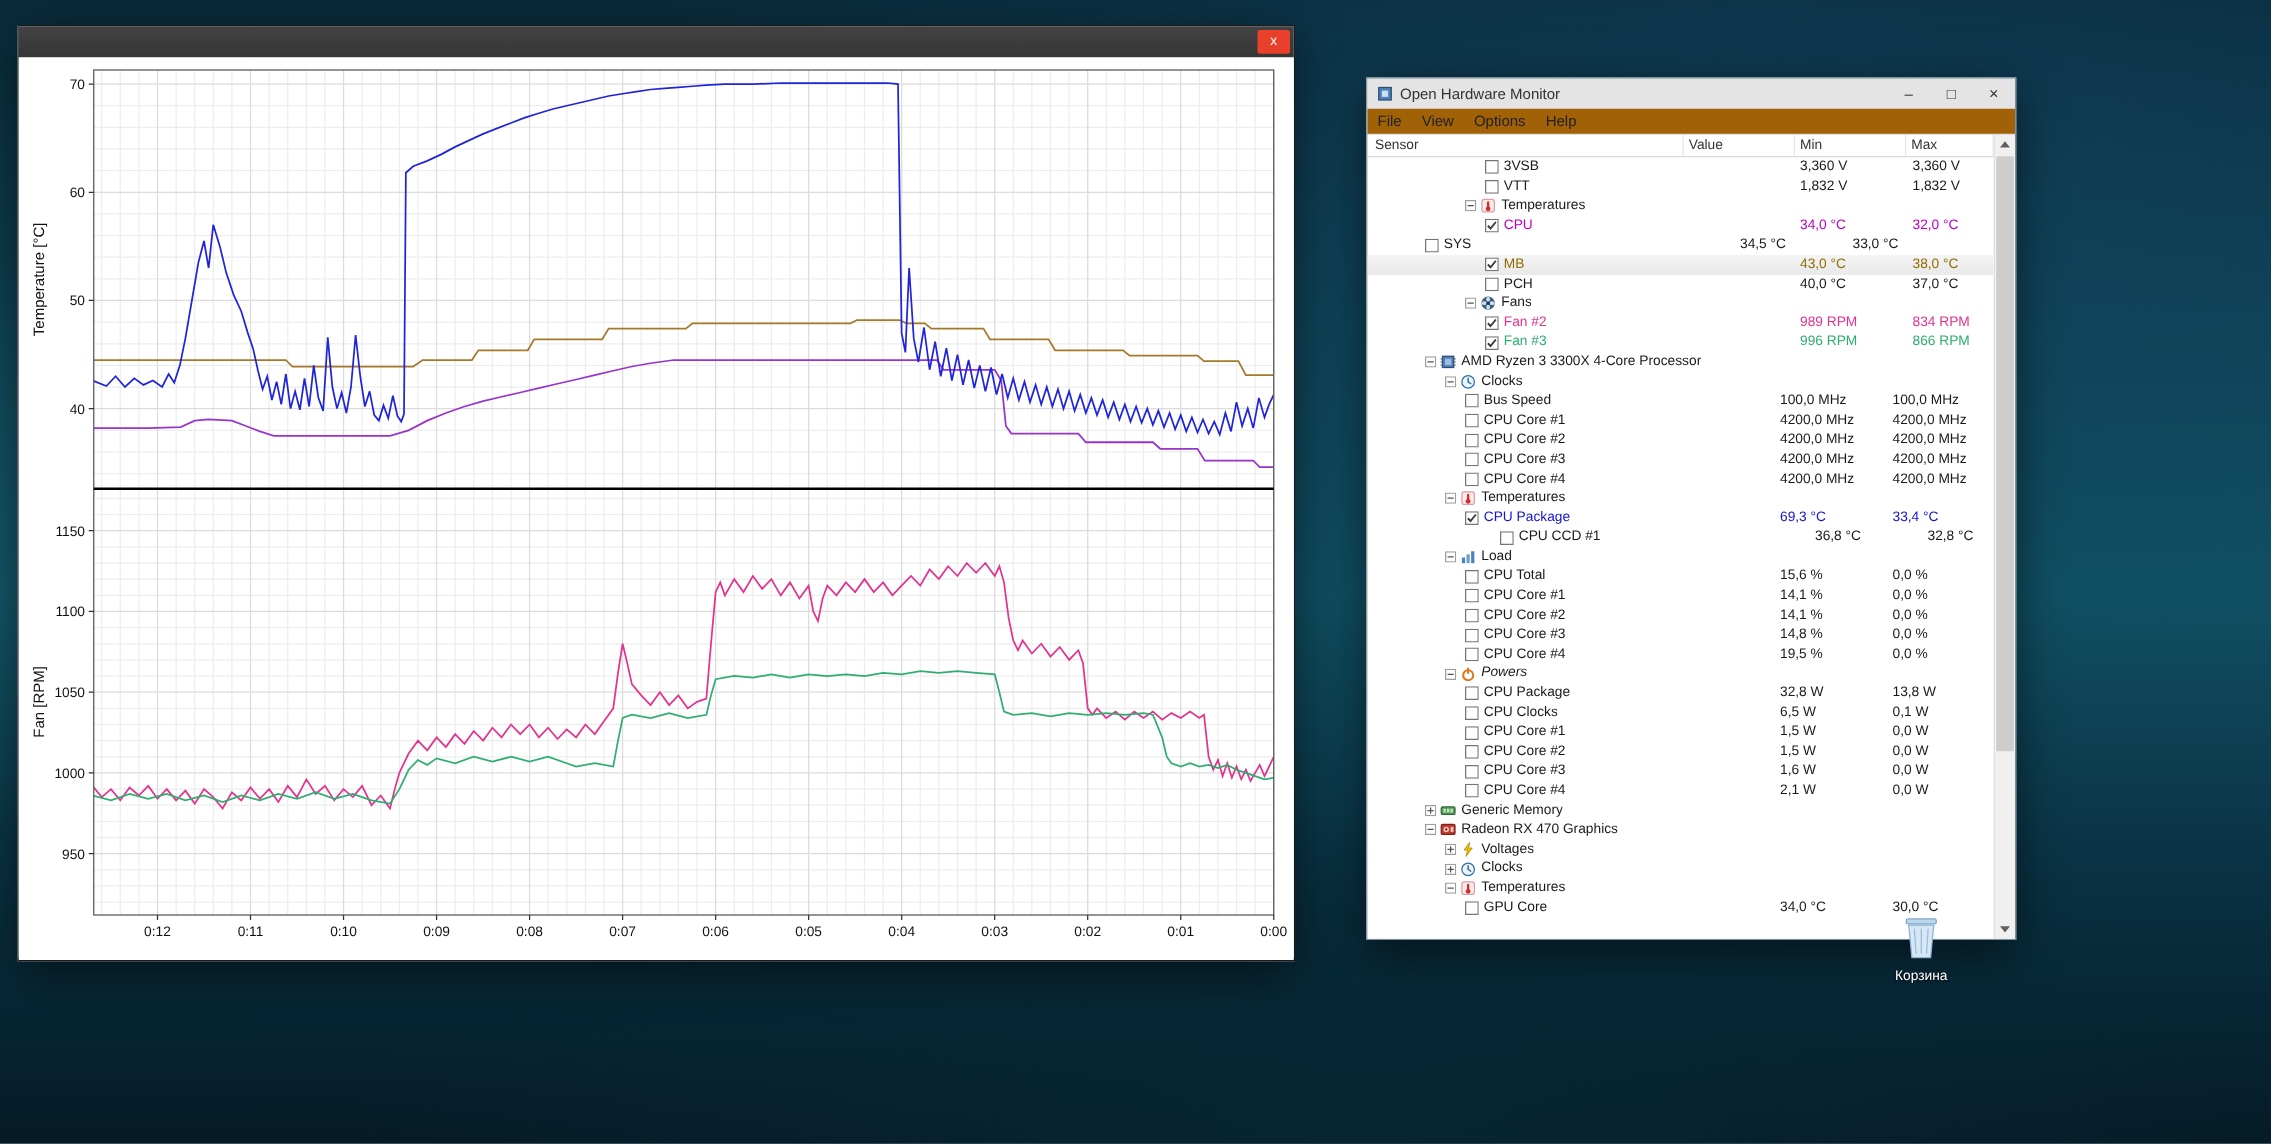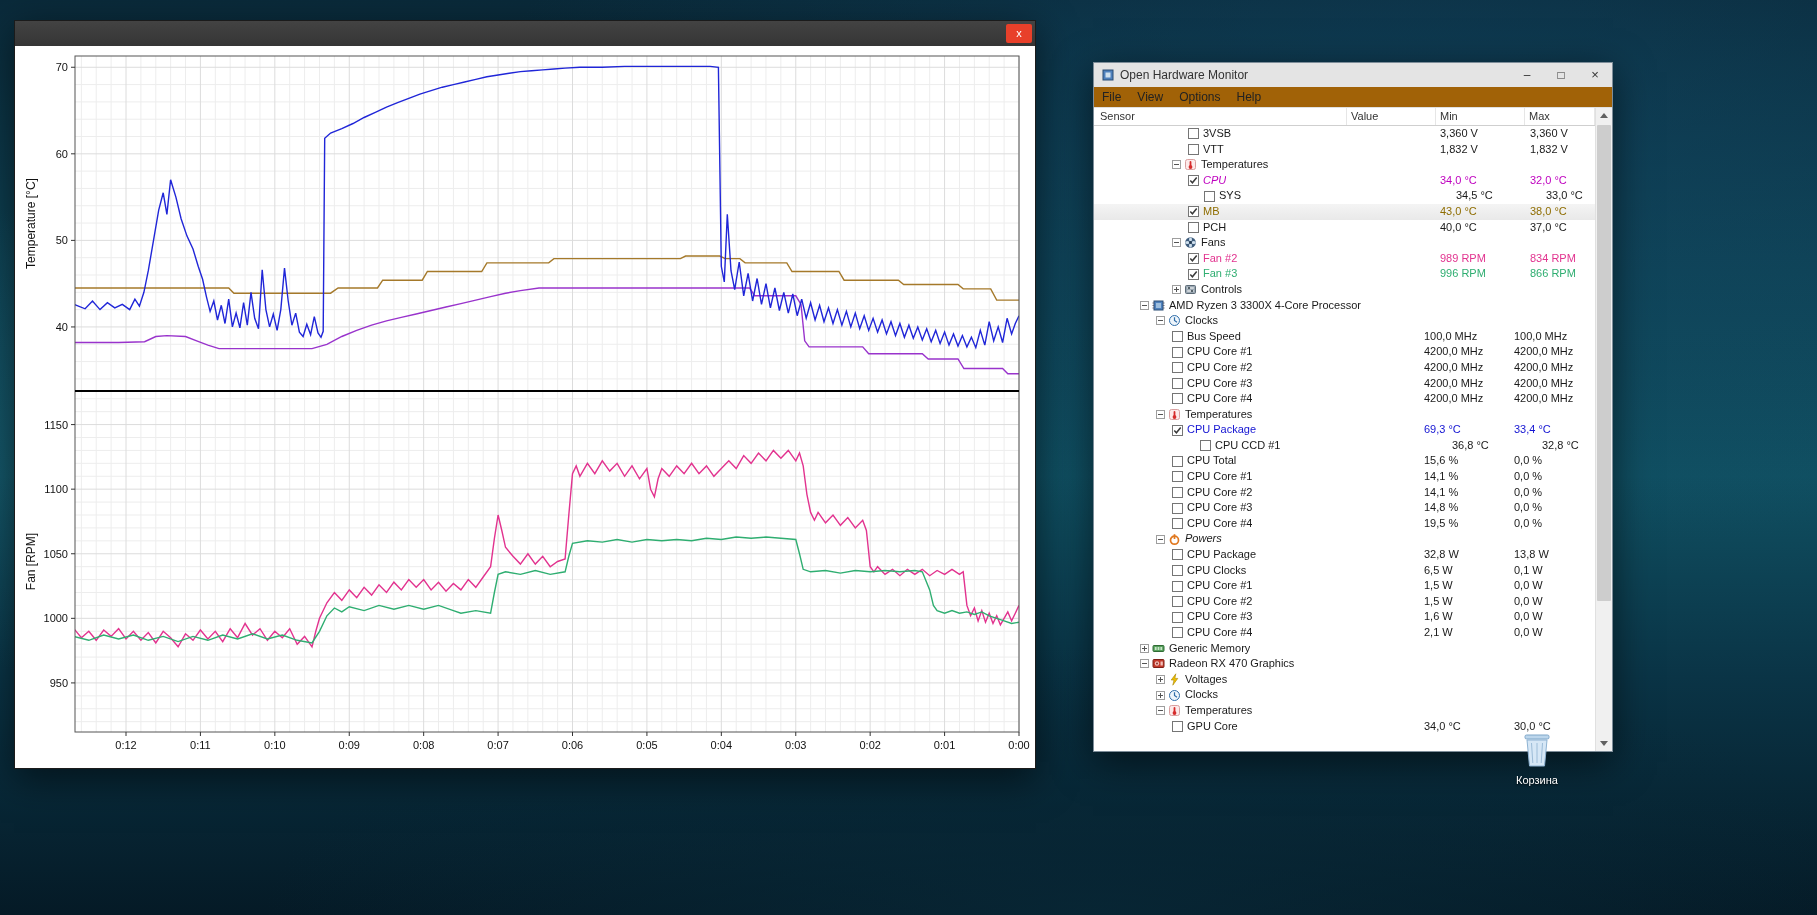--- a/index.html
+++ b/index.html
@@ -325,27 +325,27 @@
               <div class="tval" style="color: rgb(26, 26, 26);"></div>
             </div>
             <div class="trow">
               <div class="tname" style="padding-left: 92px;">
                 <span class="cbx">
                   <svg width="11" height="11" viewBox="0 0 11 11">
                     <rect x="0.5" y="0.5" width="10" height="10" fill="#fff" stroke="#757575"></rect>
                     <path d="M2.3 5.6 L4.4 7.8 L8.7 2.6" stroke="#3a3a3a" stroke-width="1.5" fill="none"></path>
                   </svg>
                 </span>
-                <span class="lbl" style="color: rgb(191, 0, 191); font-style: italic;">CPU</span>
+                <span class="lbl" style="color: rgb(191, 0, 191);">CPU</span>
               </div>
               <div class="tval" style="color: rgb(191, 0, 191);">34,0 °C</div>
               <div class="tval" style="color: rgb(191, 0, 191);">32,0 °C</div>
             </div>
             <div class="trow">
-              <div class="tname" style="padding-left: 108px;">
+              <div class="tname" style="padding-left: 44px;">
                 <span class="cbx">
                   <svg width="11" height="11" viewBox="0 0 11 11">
                     <rect x="0.5" y="0.5" width="10" height="10" fill="#fff" stroke="#757575"></rect>
                   </svg>
                 </span>
                 <span class="lbl" style="color: rgb(26, 26, 26);">SYS</span>
               </div>
               <div class="tval" style="color: rgb(26, 26, 26);">34,5 °C</div>
               <div class="tval" style="color: rgb(26, 26, 26);">33,0 °C</div>
             </div>
@@ -415,43 +415,20 @@
                 <span class="cbx">
                   <svg width="11" height="11" viewBox="0 0 11 11">
                     <rect x="0.5" y="0.5" width="10" height="10" fill="#fff" stroke="#757575"></rect>
                     <path d="M2.3 5.6 L4.4 7.8 L8.7 2.6" stroke="#3a3a3a" stroke-width="1.5" fill="none"></path>
                   </svg>
                 </span>
                 <span class="lbl" style="color: rgb(47, 174, 113);">Fan #3</span>
               </div>
               <div class="tval" style="color: rgb(47, 174, 113);">996 RPM</div>
               <div class="tval" style="color: rgb(47, 174, 113);">866 RPM</div>
-            </div>
-            <div class="trow">
-              <div class="tname" style="padding-left: 76px;">
-                <span class="exp">
-                  <svg width="9" height="9" viewBox="0 0 9 9">
-                    <rect x="0.5" y="0.5" width="8" height="8" fill="#fff" stroke="#9e9e9e"></rect>
-                    <line x1="2" y1="4.5" x2="7" y2="4.5" stroke="#555"></line>
-                    <line x1="4.5" y1="2" x2="4.5" y2="7" stroke="#555"></line>
-                  </svg>
-                </span>
-                <span class="ticon">
-                  <svg width="13" height="13" viewBox="0 0 13 13">
-                    <rect x="1.5" y="2.5" width="10" height="8" rx="1" fill="#9aa7b2" stroke="#5d6b77"></rect>
-                    <line x1="3.2" y1="5" x2="9.8" y2="5" stroke="#fff"></line>
-                    <circle cx="5" cy="5" r="1.1" fill="#37474f"></circle>
-                    <line x1="3.2" y1="8" x2="9.8" y2="8" stroke="#fff"></line>
-                    <circle cx="8" cy="8" r="1.1" fill="#37474f"></circle>
-                  </svg>
-                </span>
-                <span class="lbl" style="color: rgb(26, 26, 26);">Controls</span>
-              </div>
-              <div class="tval" style="color: rgb(26, 26, 26);"></div>
-              <div class="tval" style="color: rgb(26, 26, 26);"></div>
             </div>
             <div class="trow">
               <div class="tname" style="padding-left: 44px;">
                 <span class="exp">
                   <svg width="9" height="9" viewBox="0 0 9 9">
                     <rect x="0.5" y="0.5" width="8" height="8" fill="#fff" stroke="#9e9e9e"></rect>
                     <line x1="2" y1="4.5" x2="7" y2="4.5" stroke="#555"></line>
                   </svg>
                 </span>
                 <span class="ticon">
@@ -590,20 +567,41 @@
               <div class="tname" style="padding-left: 104px;">
                 <span class="cbx">
                   <svg width="11" height="11" viewBox="0 0 11 11">
                     <rect x="0.5" y="0.5" width="10" height="10" fill="#fff" stroke="#757575"></rect>
                   </svg>
                 </span>
                 <span class="lbl" style="color: rgb(26, 26, 26);">CPU CCD #1</span>
               </div>
               <div class="tval" style="color: rgb(26, 26, 26);">36,8 °C</div>
               <div class="tval" style="color: rgb(26, 26, 26);">32,8 °C</div>
+            </div>
+            <div class="trow">
+              <div class="tname" style="padding-left: 60px;">
+                <span class="exp">
+                  <svg width="9" height="9" viewBox="0 0 9 9">
+                    <rect x="0.5" y="0.5" width="8" height="8" fill="#fff" stroke="#9e9e9e"></rect>
+                    <line x1="2" y1="4.5" x2="7" y2="4.5" stroke="#555"></line>
+                  </svg>
+                </span>
+                <span class="ticon">
+                  <svg width="13" height="13" viewBox="0 0 13 13">
+                    <rect x="1.5" y="7" width="2.6" height="4.5" fill="#4f81bd"></rect>
+                    <rect x="5.2" y="4.5" width="2.6" height="7" fill="#6a9ed0"></rect>
+                    <rect x="8.9" y="2" width="2.6" height="9.5" fill="#4f81bd"></rect>
+                  </svg>
+                </span>
+                <span class="lbl" style="color: rgb(26, 26, 26);">Load</span>
+              </div>
+              <div class="tval" style="color: rgb(26, 26, 26);"></div>
+              <div class="tval" style="color: rgb(26, 26, 26);"></div>
+              <div class="tval last" style="color: rgb(26, 26, 26);"></div>
             </div>
             <div class="trow">
               <div class="tname" style="padding-left: 76px;">
                 <span class="cbx">
                   <svg width="11" height="11" viewBox="0 0 11 11">
                     <rect x="0.5" y="0.5" width="10" height="10" fill="#fff" stroke="#757575"></rect>
                   </svg>
                 </span>
                 <span class="lbl" style="color: rgb(26, 26, 26);">CPU Total</span>
               </div>

